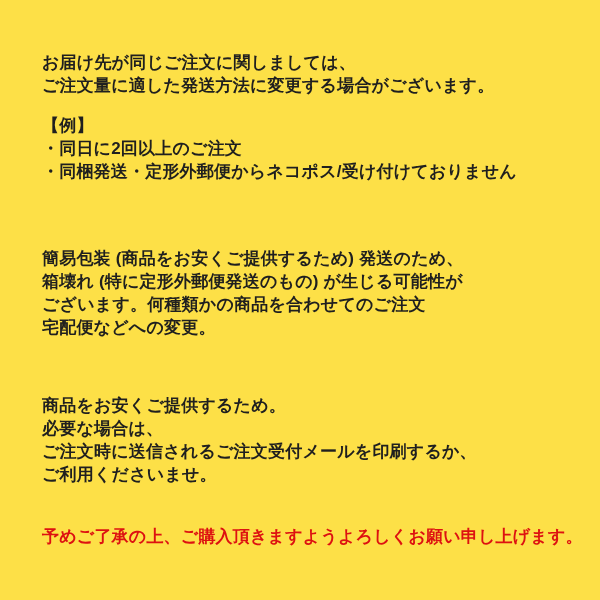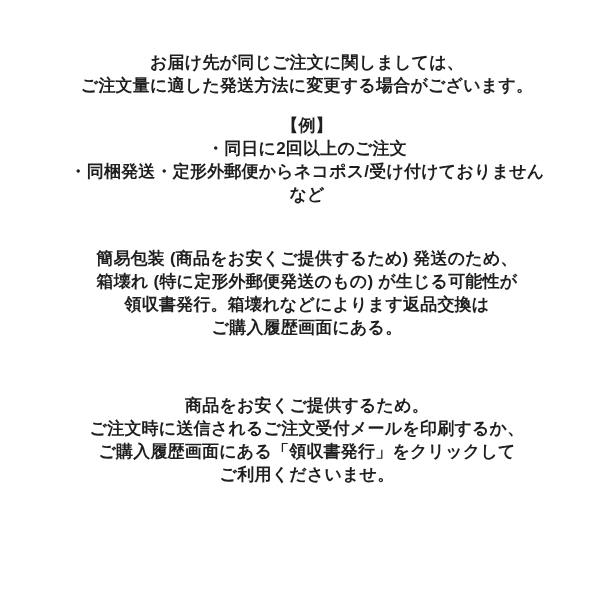--- a/index.html
+++ b/index.html
@@ -10,22 +10,21 @@
     width: 600px;
     height: 600px;
     background: #fce9cd;
     font-family: "Liberation Sans", "DejaVu Sans", sans-serif;
   }
   .page {
     position: relative;
     width: 600px;
     height: 600px;
     overflow: hidden;
-    background: #ffffff;
-    text-align: center;
+    background: #fde047;
   }
   .section {
     position: absolute;
     left: 42px;
     right: 28px;
     font-size: 17px;
     line-height: 23px;
     font-weight: 700;
     color: #1f1f1f;
     letter-spacing: 0.2px;
@@ -44,31 +43,33 @@
 
   <div class="section sec-intro">
     <div class="line">お届け先が同じご注文に関しましては、</div>
     <div class="line">ご注文量に適した発送方法に変更する場合がございます。</div>
   </div>
 
   <div class="section sec-examples">
     <div class="line">【例】</div>
     <div class="line">・同日に2回以上のご注文</div>
     <div class="line">・同梱発送・定形外郵便からネコポス/受け付けておりません</div>
-    <div class="line">など</div>
   </div>
 
   <div class="section sec-packaging">
     <div class="line">簡易包装 (商品をお安くご提供するため) 発送のため、</div>
     <div class="line">箱壊れ (特に定形外郵便発送のもの) が生じる可能性が</div>
-    <div class="line">領収書発行。箱壊れなどによります返品交換は</div>
-    <div class="line">ご購入履歴画面にある。</div>
+    <div class="line">ございます。何種類かの商品を合わせてのご注文</div>
+    <div class="line">宅配便などへの変更。</div>
   </div>
 
   <div class="section sec-invoice">
     <div class="line">商品をお安くご提供するため。</div>
+    <div class="line">必要な場合は、</div>
     <div class="line">ご注文時に送信されるご注文受付メールを印刷するか、</div>
-    <div class="line">ご購入履歴画面にある「領収書発行」をクリックして</div>
     <div class="line">ご利用くださいませ。</div>
   </div>
 
+  <div class="section sec-closing">
+    <div class="line">予めご了承の上、ご購入頂きますようよろしくお願い申し上げます。</div>
+  </div>
 
 </div>
 
 </body></html>

